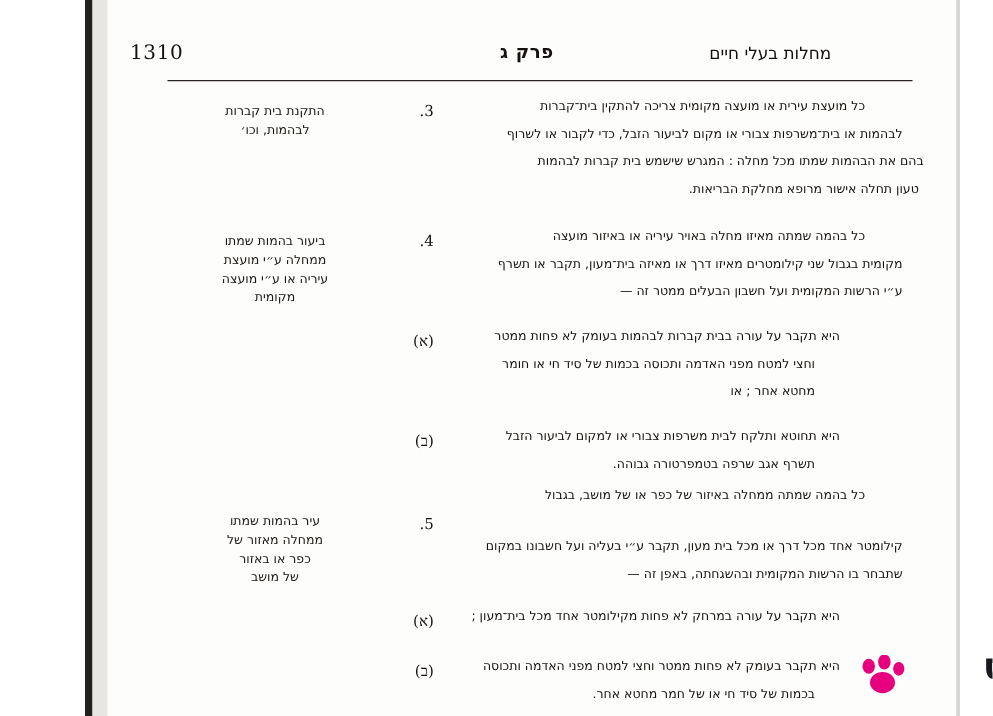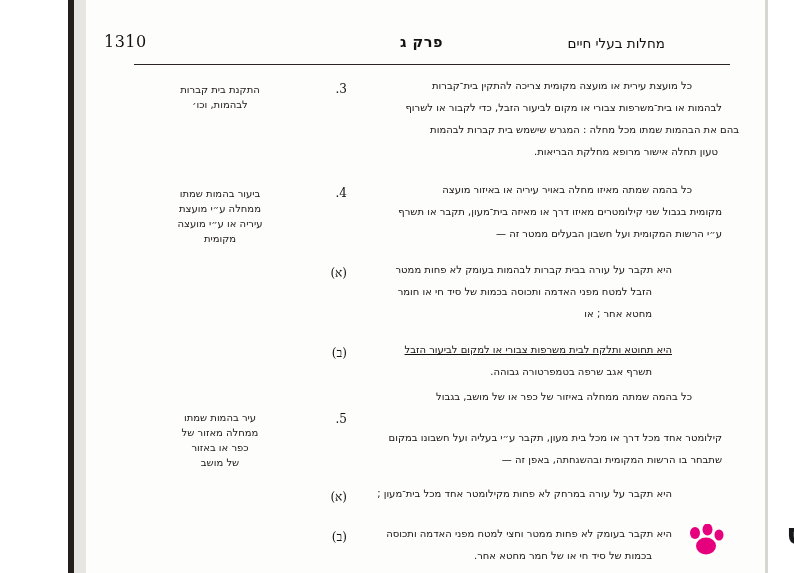--- a/index.html
+++ b/index.html
@@ -195,42 +195,42 @@
   </div>
   <div class="rule"></div>
 
   <div class="body">
 
     <div>
       <span class="lbl" style="right:421px; top:4px;">3.</span>
       <span class="ln" style="right:76px; top:2px;">כל מועצת עירית או מועצה מקומית צריכה להתקין בית־קברות</span>
       <span class="ln" style="right:46px; top:24px;">לבהמות או בית־משרפות צבורי או מקום לביעור הזבל, כדי לקבור או לשרוף</span>
       <span class="ln" style="right:29px; top:46px;">בהם את הבהמות שמתו מכל מחלה : המגרש שישמש בית קברות לבהמות</span>
-      <span class="ln" style="right:50px; top:68px;text-align:center;">טעון תחלה אישור מרופא מחלקת הבריאות.</span>
+      <span class="ln" style="right:33px; top:68px;text-align:center;">טעון תחלה אישור מרופא מחלקת הבריאות.</span>
       <span class="mg" style="right:488px; top:4px; white-space:pre-line;">התקנת בית קברות
 לבהמות, וכו׳</span>
     </div>
 
     <div>
       <span class="lbl" style="right:421px; top:108px;">4.</span>
       <span class="ln" style="right:76px; top:106px;">כל בהמה שמתה מאיזו מחלה באויר עיריה או באיזור מועצה</span>
       <span class="ln" style="right:46px; top:128px;">מקומית בגבול שני קילומטרים מאיזו דרך או מאיזה בית־מעון, תקבר או תשרף</span>
       <span class="ln" style="right:46px; top:150px;">ע״י הרשות המקומית ועל חשבון הבעלים ממטר זה —</span>
       <span class="mg" style="right:488px; top:108px; white-space:pre-line;">ביעור בהמות שמתו
 ממחלה ע״י מועצת
 עיריה או ע״י מועצה
 מקומית</span>
 
       <span class="lbl" style="right:421px; top:188px;">(א)</span>
       <span class="ln" style="right:96px; top:186px;">היא תקבר על עורה בבית קברות לבהמות בעומק לא פחות ממטר</span>
-      <span class="ln" style="right:116px; top:208px;">הזבל למטח מפני האדמה ותכוסה בכמות של סיד חי או חומר</span>
+      <span class="ln" style="right:116px; top:208px;">וחצי למטח מפני האדמה ותכוסה בכמות של סיד חי או חומר</span>
       <span class="ln" style="right:116px; top:230px;">מחטא אחר ;  או</span>
 
       <span class="lbl" style="right:421px; top:268px;">(ב)</span>
-      <span class="ln" style="right:96px; top:266px;text-decoration:underline;">היא תחוטא ותלקח לבית משרפות צבורי או למקום לביעור הזבל</span>
+      <span class="ln" style="right:96px; top:266px;">היא תחוטא ותלקח לבית משרפות צבורי או למקום לביעור הזבל</span>
       <span class="ln" style="right:116px; top:288px;">תשרף אגב שרפה בטמפרטורה גבוהה.</span>
     </div>
 
     <div>
       <span class="lbl" style="right:421px; top:334px;">5.</span>
       <span class="ln" style="right:76px; top:313px;">כל בהמה שמתה ממחלה באיזור של כפר או של מושב, בגבול</span>
       <span class="ln" style="right:46px; top:354px;">קילומטר אחד מכל דרך או מכל בית מעון, תקבר ע״י בעליה ועל חשבונו במקום</span>
       <span class="ln" style="right:46px; top:376px;">שתבחר בו הרשות המקומית ובהשגחתה, באפן זה —</span>
       <span class="mg" style="right:488px; top:332px; white-space:pre-line;">עיר בהמות שמתו
 ממחלה מאזור של

